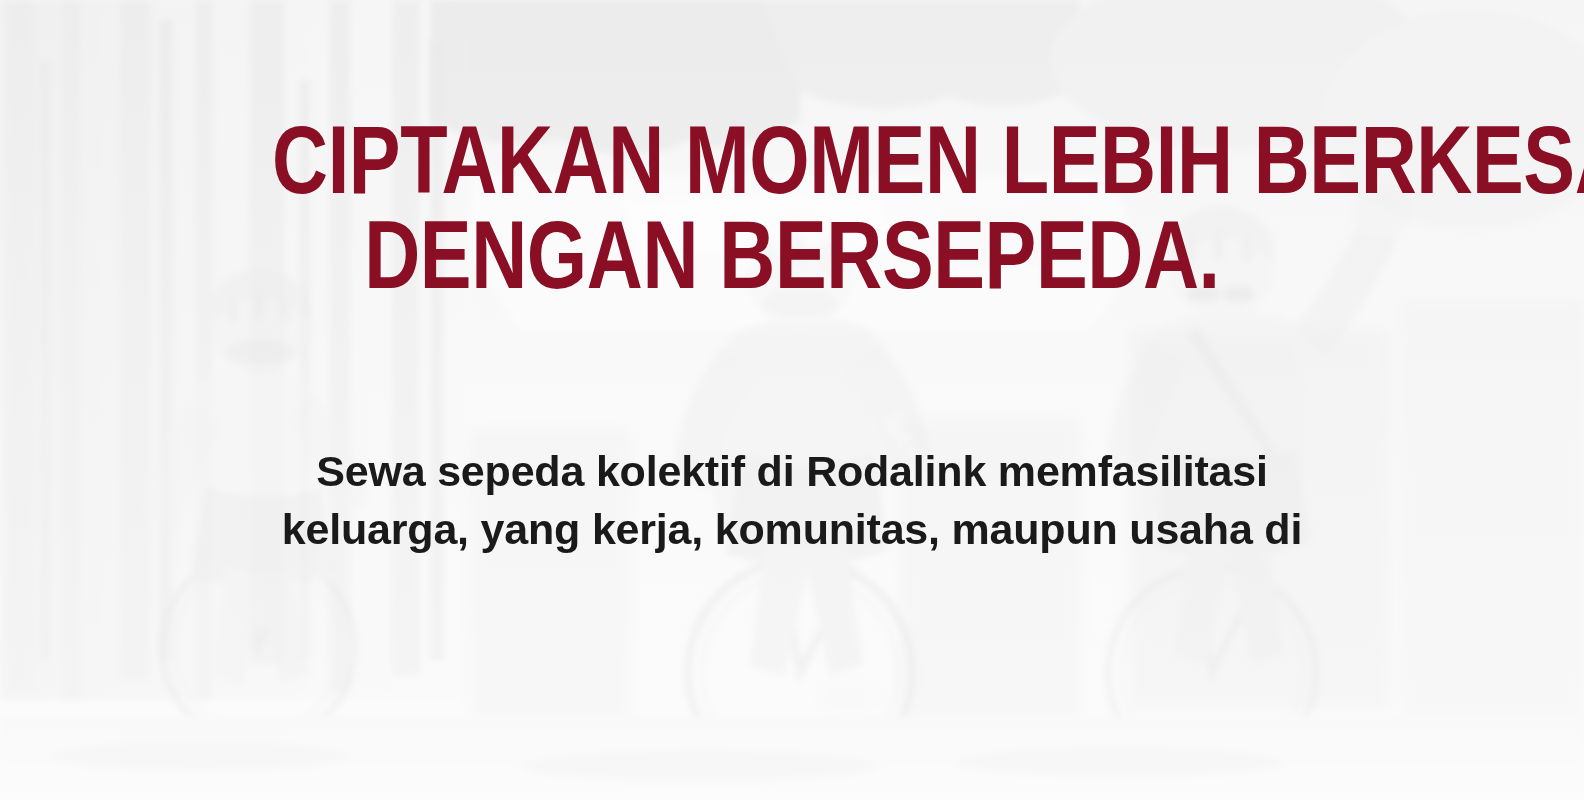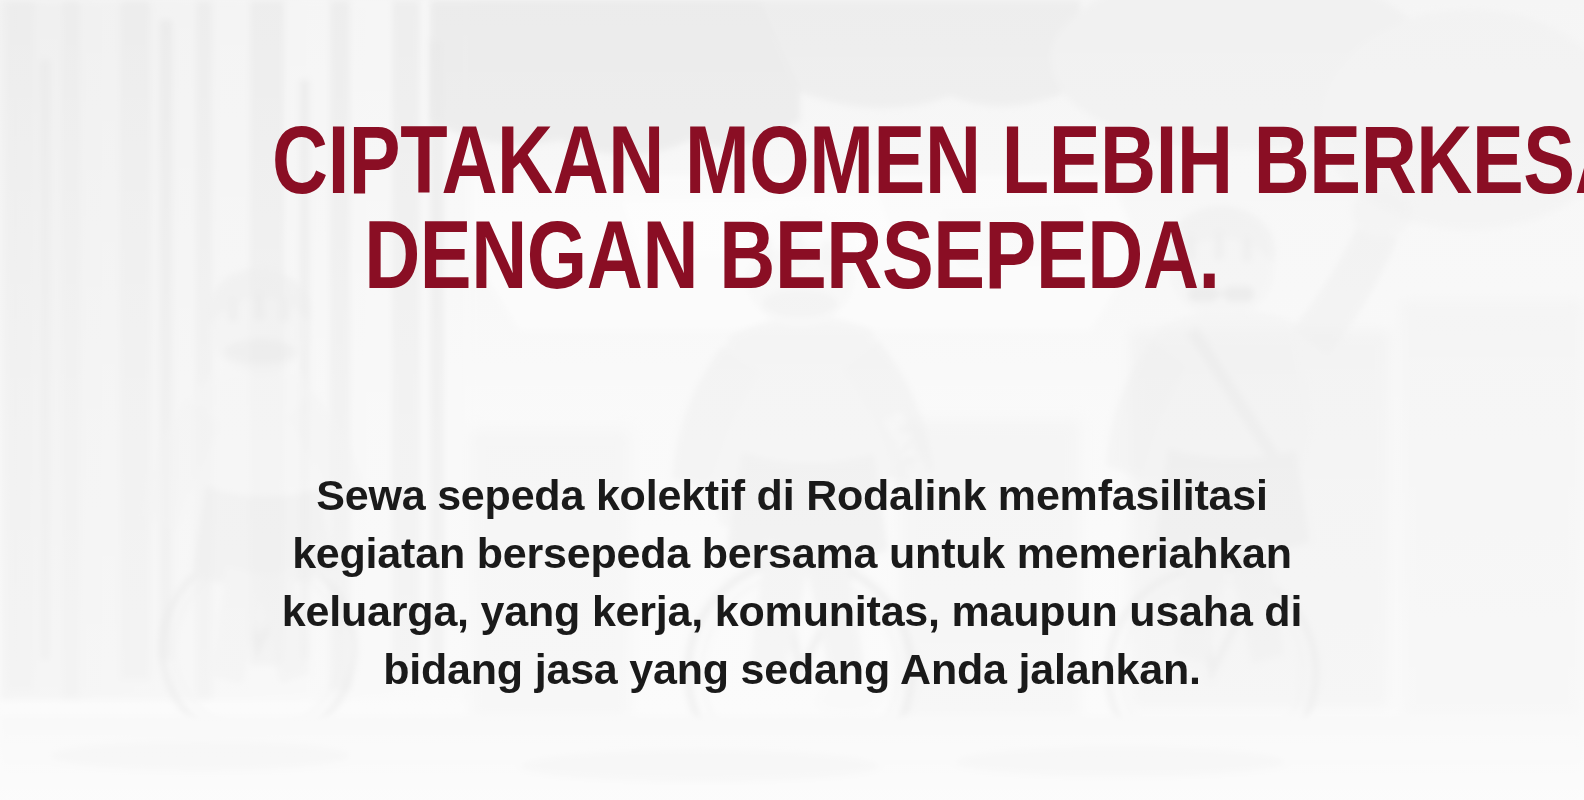--- a/index.html
+++ b/index.html
@@ -47,21 +47,21 @@
     letter-spacing: -0.5px;
     transform: scaleX(0.80);
     transform-origin: center top;
   }
   .headline .hl-line { display: block; white-space: nowrap; }
   .headline .hl-line.l1 { font-size: 97px; }
   .headline .hl-line.l2 { font-size: 97px; }
 
   .body-copy {
     width: 1260px;
-    margin-top: 100px;
+    margin-top: 76px;
     text-align: center;
     color: #1a1a1a;
     font-family: "Liberation Sans", sans-serif;
     font-weight: 700;
     font-size: 43px;
     line-height: 58px;
     letter-spacing: -0.2px;
   }
   .body-copy .bc-line { display: block; white-space: nowrap; }
 </style>
@@ -261,19 +261,17 @@
 
   <div class="content">
 
     <h1 class="headline">
       <span class="hl-line l1">CIPTAKAN MOMEN LEBIH BERKESAN</span>
       <span class="hl-line l2">DENGAN BERSEPEDA.</span>
     </h1>
 
     <p class="body-copy">
       <span class="bc-line">Sewa sepeda kolektif di Rodalink memfasilitasi</span>
-      <span class="bc-line">kegiatan bersepeda bersama untuk memeriahkan</span>
       <span class="bc-line">keluarga, yang kerja, komunitas, maupun usaha di</span>
-      <span class="bc-line">bidang jasa yang sedang Anda jalankan.</span>
     </p>
 
   </div>
 </div>
 
 </body></html>

